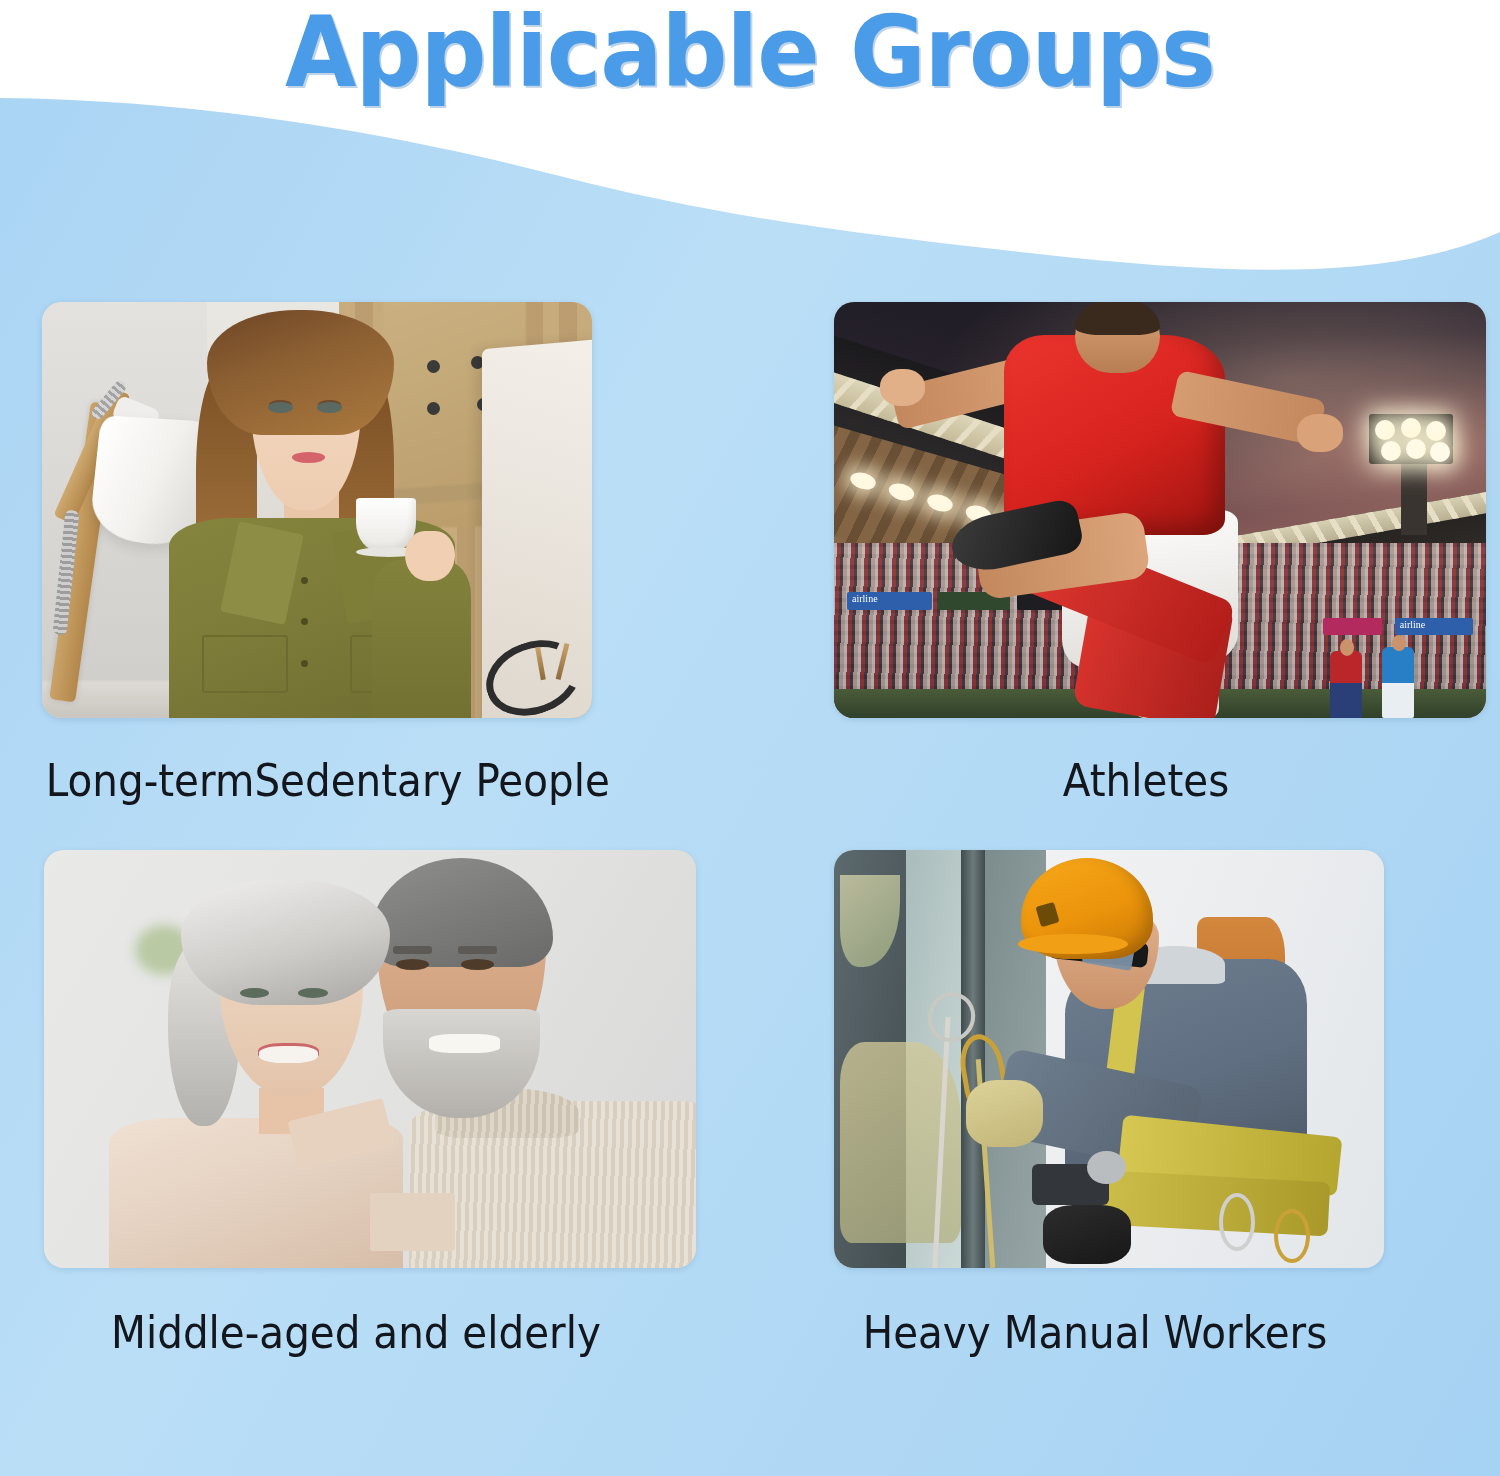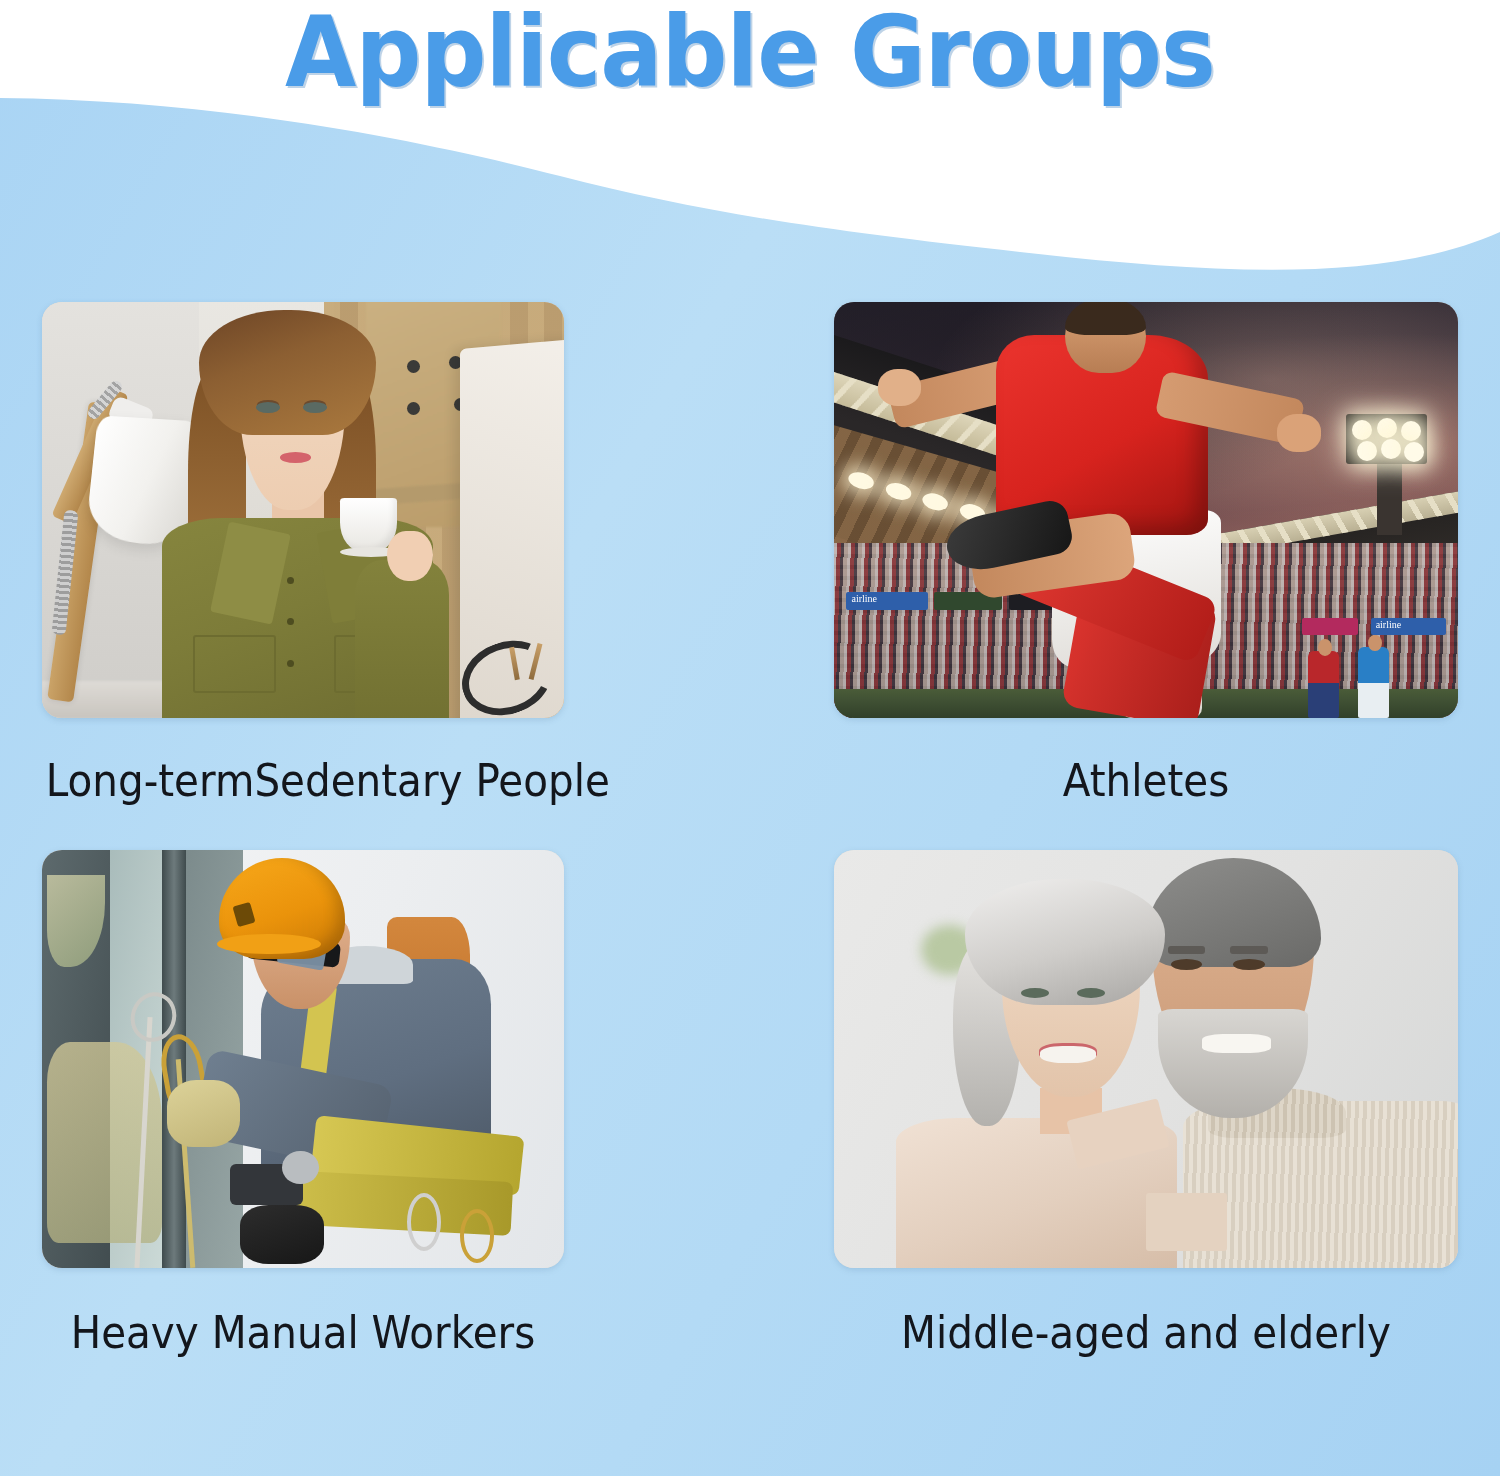--- a/index.html
+++ b/index.html
@@ -241,21 +241,21 @@
   .s4-mEyeR    { left:64%; top:26%; width:5%; height:2.6%; background:#4e3b2a; border-radius:50%;}
   .s4-mBrowL   { left:53.5%; top:23%; width:6%; height:1.8%; background:#5d5a56; border-radius:3px;}
   .s4-mBrowR   { left:63.5%; top:23%; width:6%; height:1.8%; background:#5d5a56; border-radius:3px;}
   .s4-beard    { left:52%; top:38%; width:24%; height:26%; background:linear-gradient(180deg,#d8d6d2,#b3b0ab); border-radius:10% 10% 48% 48%/6% 6% 72% 72%;}
   .s4-mTeeth   { left:59%; top:44%; width:11%; height:4.5%; background:#f8f6f1; border-radius:30%;}
   .s4-mSweater { left:56%; top:60%; width:46%; height:40%; background:repeating-linear-gradient(92deg,#e8e1d5 0px,#e8e1d5 4px,#d8cfc0 4px,#d8cfc0 8px); border-radius:22% 10% 0 0/16% 8% 0 0;}
   .s4-mNeckline{ left:60%; top:57%; width:22%; height:12%; background:repeating-linear-gradient(92deg,#ded6c8 0px,#ded6c8 4px,#cdc3b2 4px,#cdc3b2 8px); border-radius:50% 50% 18% 18%;}
   .s4-pocket   { left:50%; top:82%; width:13%; height:14%; background:#e4d2c0; border-radius:3px;}
 
   
-  .photo { filter: blur(0.4px) saturate(1.02); }
+  .photo { filter: blur(0.4px) saturate(1.02); padding-left: 28px; }
 </style>
 </head>
 <body>
 
 <div id="page">
 
   <svg id="header-wave" viewBox="0 0 1500 300" preserveAspectRatio="none" aria-hidden="true">
     <path d="M0,0 L1500,0 L1500,232
              C1380,286 1200,272 1020,252
              C820,230 700,212 560,176
@@ -371,20 +371,50 @@
           <div class="lay s2-hair"></div>
           <div class="lay s2-sock2"></div>
           <div class="lay s2-sock"></div>
           <div class="lay s2-thigh"></div>
           <div class="lay s2-boot"></div>
         </div>
       </div>
       <div class="caption cap2">Athletes</div>
     </div>
 
+    <div class="cell right">
+      <div class="card row2 photo">
+        <div class="scene">
+          <div class="lay s4-bg"></div>
+          <div class="lay s4-plant"></div>
+          <div class="lay s4-mSweater"></div>
+          <div class="lay s4-mNeckline"></div>
+          <div class="lay s4-mFace"></div>
+          <div class="lay s4-beard"></div>
+          <div class="lay s4-mTeeth"></div>
+          <div class="lay s4-mHair"></div>
+          <div class="lay s4-mEyeL"></div>
+          <div class="lay s4-mEyeR"></div>
+          <div class="lay s4-mBrowL"></div>
+          <div class="lay s4-mBrowR"></div>
+          <div class="lay s4-wShirt"></div>
+          <div class="lay s4-wNeck"></div>
+          <div class="lay s4-wHairL"></div>
+          <div class="lay s4-wFace"></div>
+          <div class="lay s4-wHair" style="height:30%"></div>
+          <div class="lay s4-wEyeL"></div>
+          <div class="lay s4-wEyeR"></div>
+          <div class="lay s4-wMouth"></div>
+          <div class="lay s4-wCollar"></div>
+          <div class="lay s4-pocket"></div>
+        </div>
+      </div>
+      <div class="caption cap4">Middle-aged and elderly</div>
+    </div>
+
     <div class="cell">
       <div class="card row2 photo">
         <div class="scene">
           <div class="lay s3-bg"></div>
           <div class="lay s3-glassA"></div>
           <div class="lay s3-glassB"></div>
           <div class="lay s3-mull"></div>
           <div class="lay s3-glassC"></div>
           <div class="lay s3-refl"></div>
           <div class="lay s3-refl2"></div>
@@ -409,44 +439,14 @@
           <div class="lay s3-dev"></div>
           <div class="lay s3-dev2"></div>
           <div class="lay s3-carab"></div>
           <div class="lay s3-carab2"></div>
           <div class="lay s3-glove2"></div>
         </div>
       </div>
       <div class="caption cap3">Heavy Manual Workers</div>
     </div>
 
-    <div class="cell right">
-      <div class="card row2 photo">
-        <div class="scene">
-          <div class="lay s4-bg"></div>
-          <div class="lay s4-plant"></div>
-          <div class="lay s4-mSweater"></div>
-          <div class="lay s4-mNeckline"></div>
-          <div class="lay s4-mFace"></div>
-          <div class="lay s4-beard"></div>
-          <div class="lay s4-mTeeth"></div>
-          <div class="lay s4-mHair"></div>
-          <div class="lay s4-mEyeL"></div>
-          <div class="lay s4-mEyeR"></div>
-          <div class="lay s4-mBrowL"></div>
-          <div class="lay s4-mBrowR"></div>
-          <div class="lay s4-wShirt"></div>
-          <div class="lay s4-wNeck"></div>
-          <div class="lay s4-wHairL"></div>
-          <div class="lay s4-wFace"></div>
-          <div class="lay s4-wHair" style="height:30%"></div>
-          <div class="lay s4-wEyeL"></div>
-          <div class="lay s4-wEyeR"></div>
-          <div class="lay s4-wMouth"></div>
-          <div class="lay s4-wCollar"></div>
-          <div class="lay s4-pocket"></div>
-        </div>
-      </div>
-      <div class="caption cap4">Middle-aged and elderly</div>
-    </div>
-
   </div>
 </div>
 
 </body></html>

